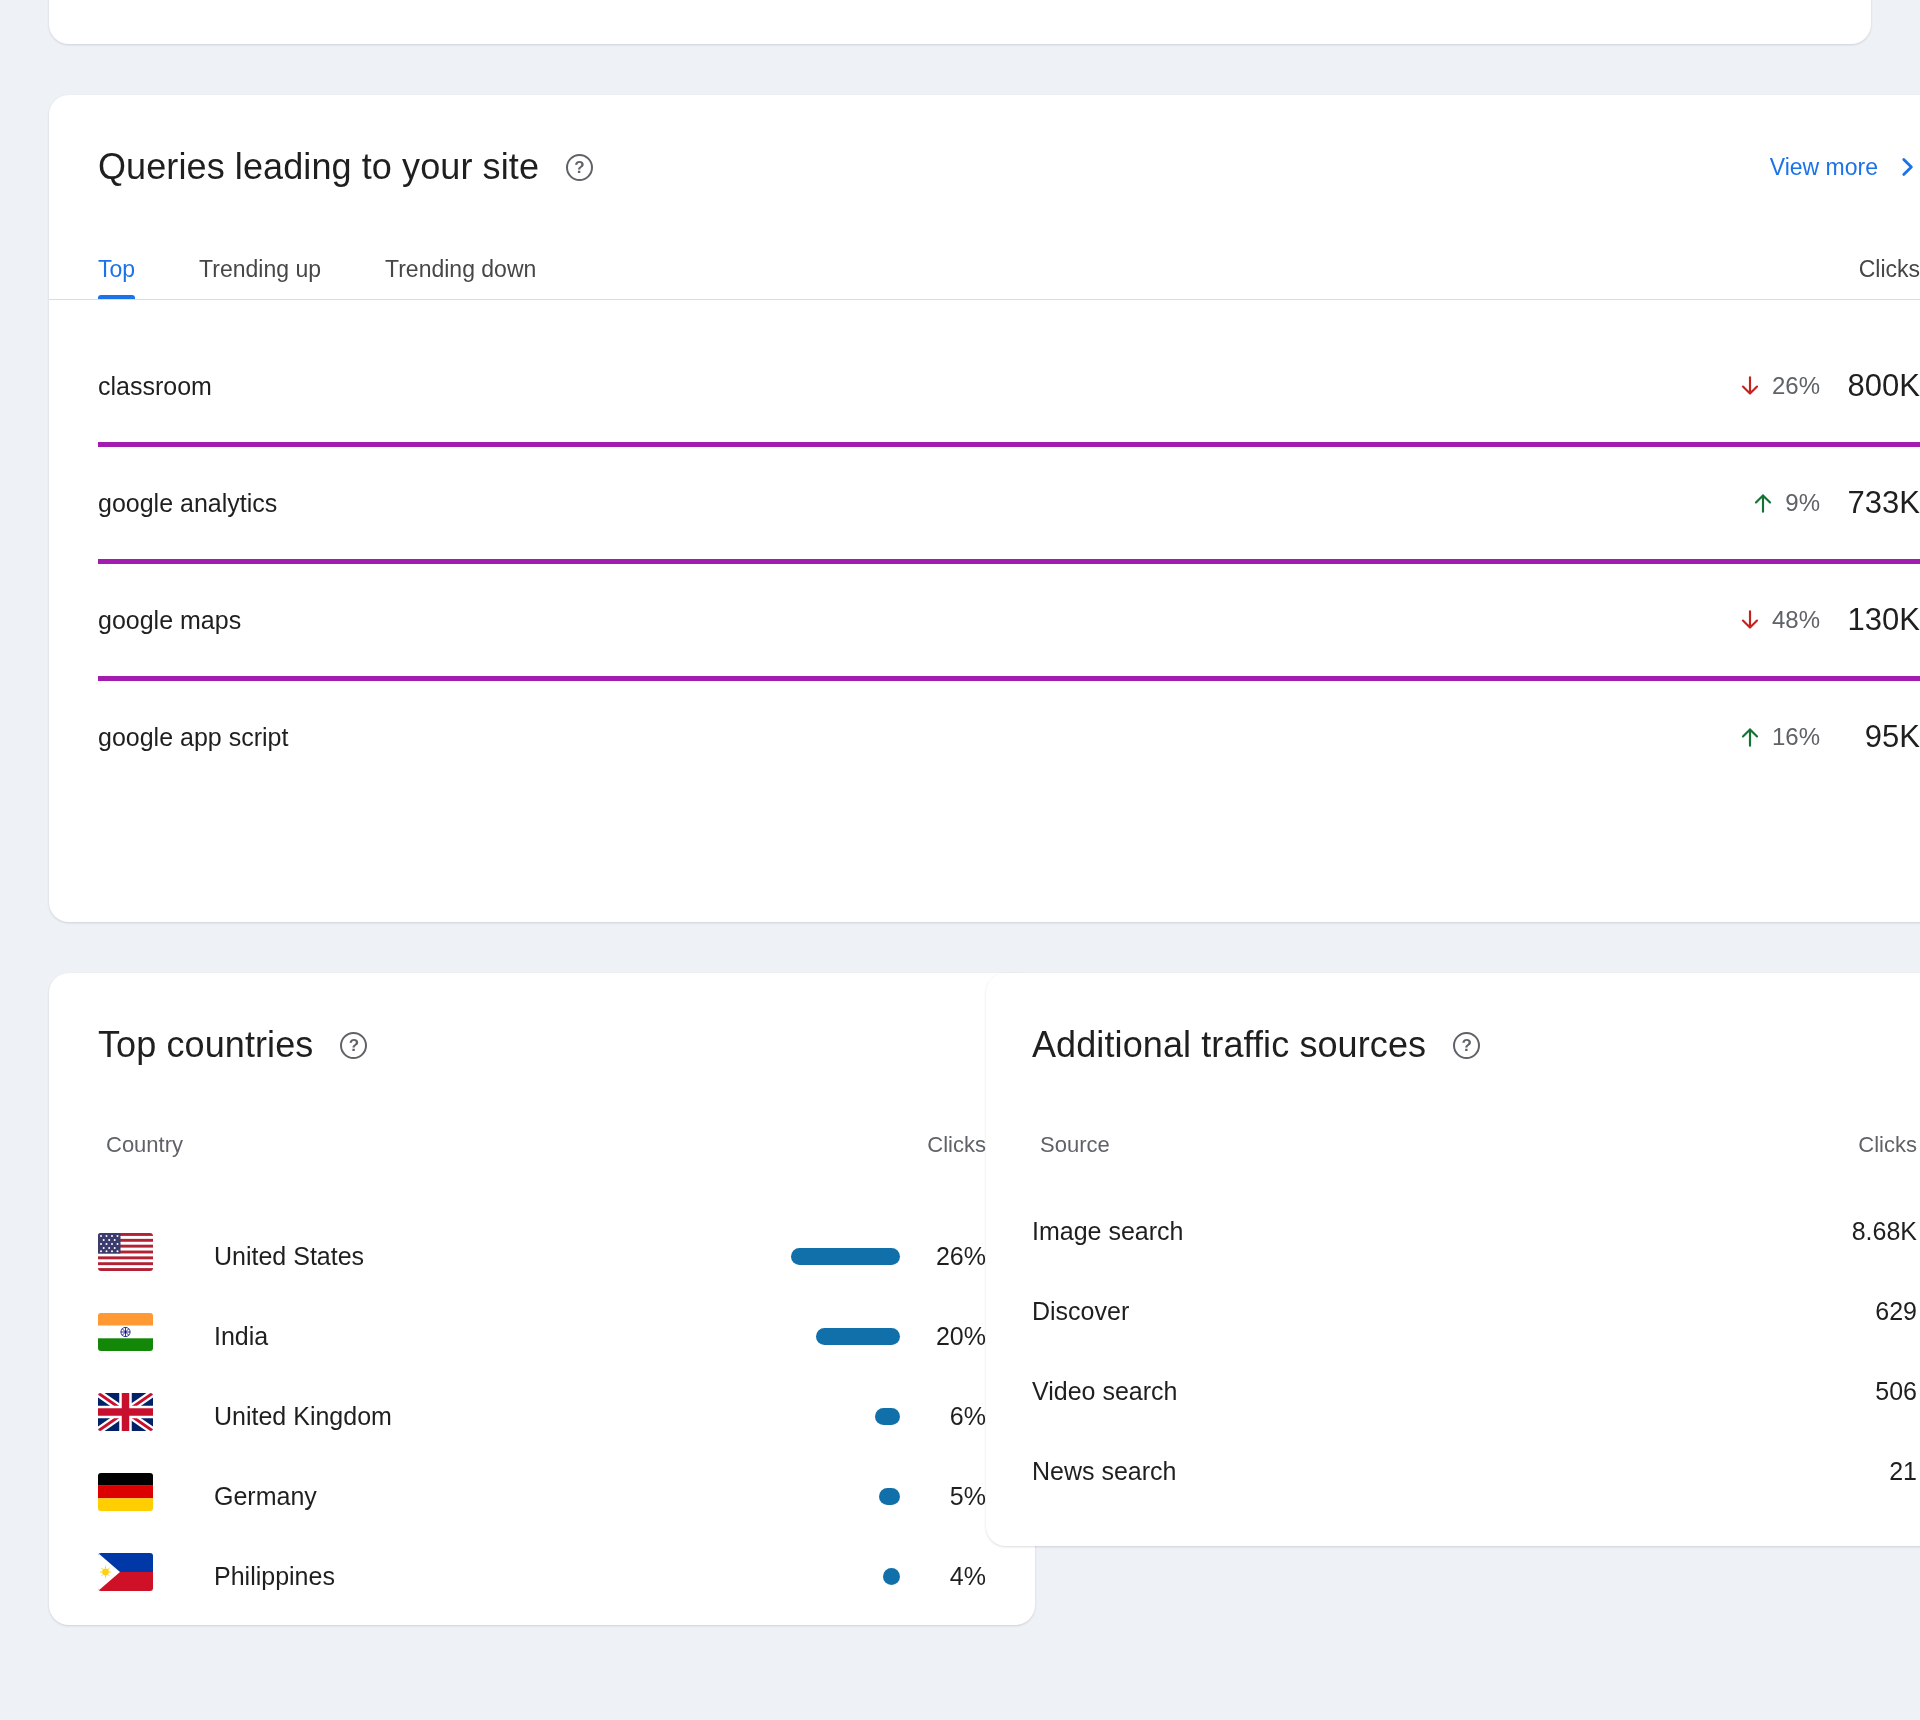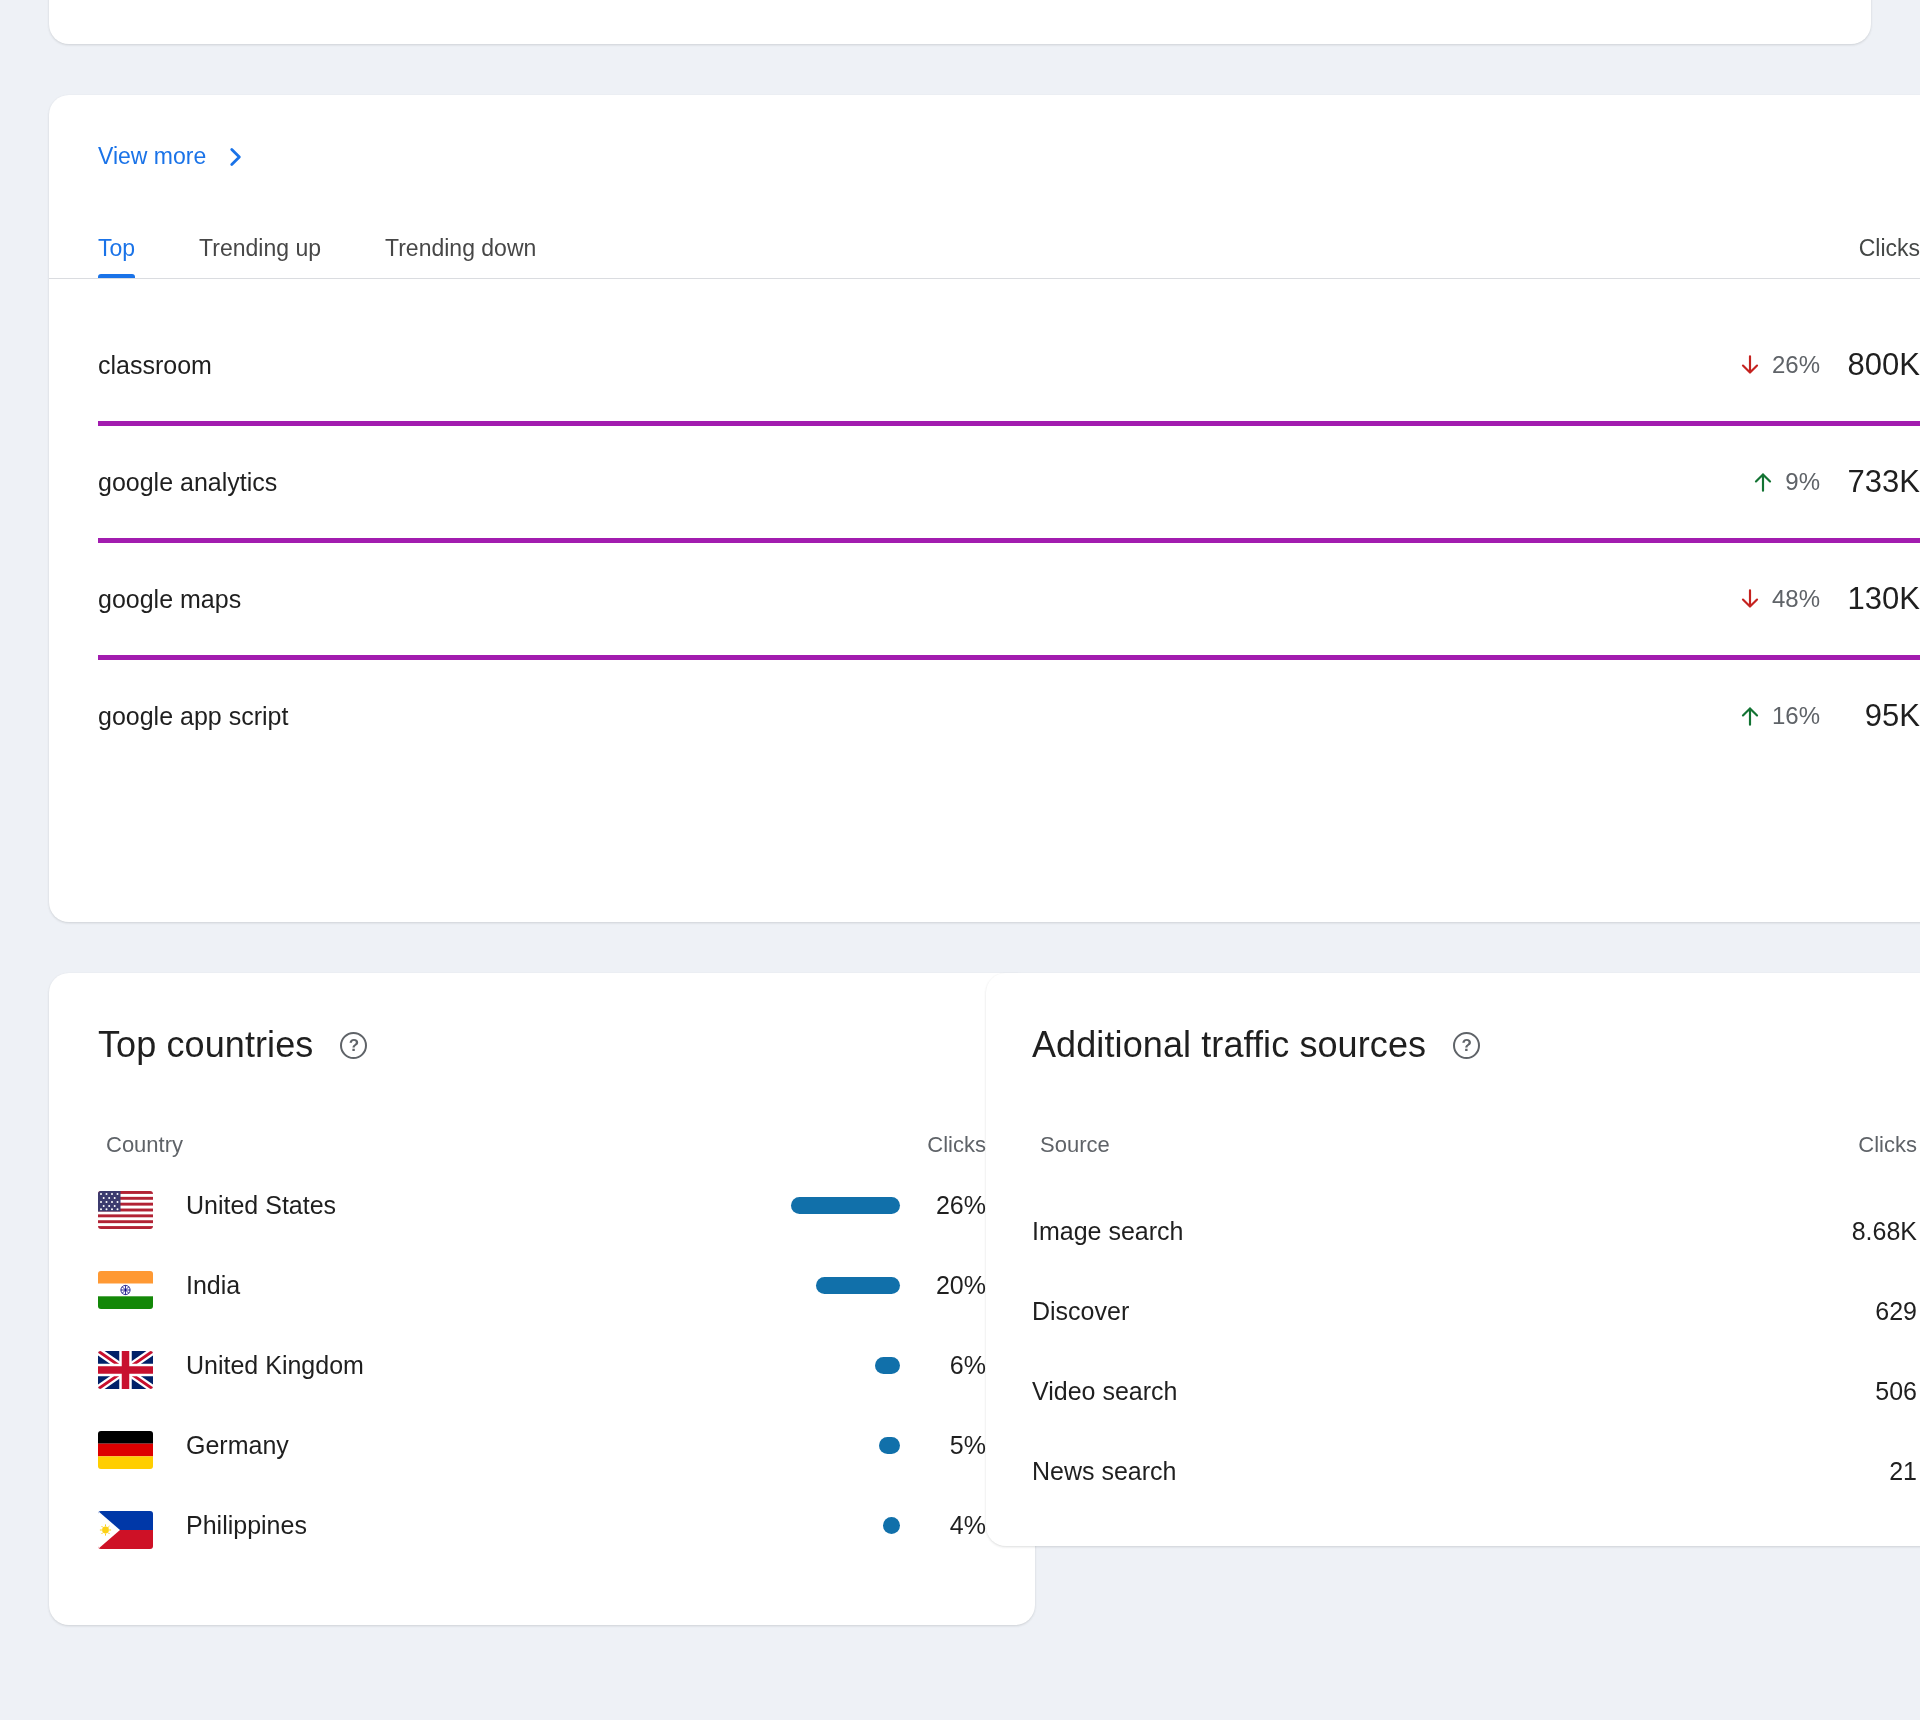--- a/index.html
+++ b/index.html
@@ -64,41 +64,45 @@
   .trend-icon{width:26px;height:26px;display:block;}
   .trend-icon svg{display:block;width:26px;height:26px;}
   .trend-icon.down svg{transform:rotate(180deg);}
   .trend-pct{font-size:24px;color:#5F6368;margin-left:9px;}
   .clicks-val{min-width:100px;text-align:right;font-size:31px;color:#1F1F1F;}
 
   
   .cols-row{margin-top:62px;display:flex;align-items:center;justify-content:space-between;
     font-size:22px;line-height:28px;color:#5F6368;margin-left:8px;}
   .rows-block{margin-top:32px;}
-  .crow{height:80px;display:flex;align-items:flex-start;}
+  .crow{height:80px;display:flex;align-items:flex-end;gap:28px;}
   .flag{width:55px;height:38px;border-radius:3px;overflow:hidden;flex:0 0 auto;
     box-shadow:inset 0 0 0 1px rgba(0,0,0,.08);position:relative;}
   .flag svg{display:block;width:55px;height:38px;}
   .country-name{margin-left:33px;font-size:25px;color:#1F1F1F;}
   .cright{margin-left:auto;display:flex;align-items:center;}
   .bar-wrap{width:122px;display:flex;justify-content:flex-end;align-items:center;}
   .bar{height:17px;border-radius:9px;background:#1170AA;}
   .country-pct{width:86px;text-align:right;font-size:25px;color:#1F1F1F;}
 
   .srow{height:80px;display:flex;align-items:center;justify-content:space-between;}
   .source-name{font-size:25px;color:#1F1F1F;}
   .source-val{font-size:25px;color:#1F1F1F;text-align:right;}
 </style>
 </head>
 <body>
 
 <div class="card" id="top-partial-card"></div>
 
 <section class="card pad" id="queries-card">
   <div class="title-row">
+    <div class="title-left">
+      <span class="card-title">Queries leading to your site</span>
+      <span class="help"></span>
+    </div>
     <div class="view-more">
       <span class="view-more-label">View more</span>
       <svg width="26" height="26" viewBox="0 0 24 24">
         <polyline points="9,5 16,12 9,19" fill="none" stroke="#1A73E8" stroke-width="2.6" stroke-linecap="round" stroke-linejoin="round"></polyline>
       </svg>
     </div>
   </div>
 
   <div class="tabs-row">
     <span class="tab active" style="color: rgb(26, 115, 232);">Top</span>

